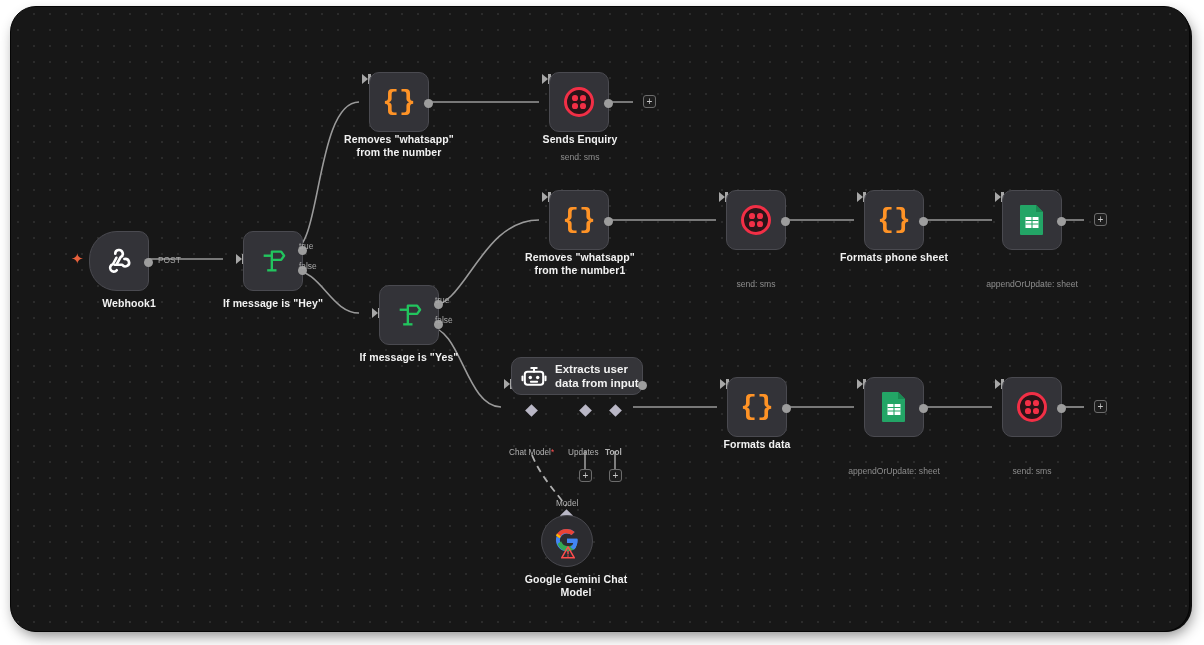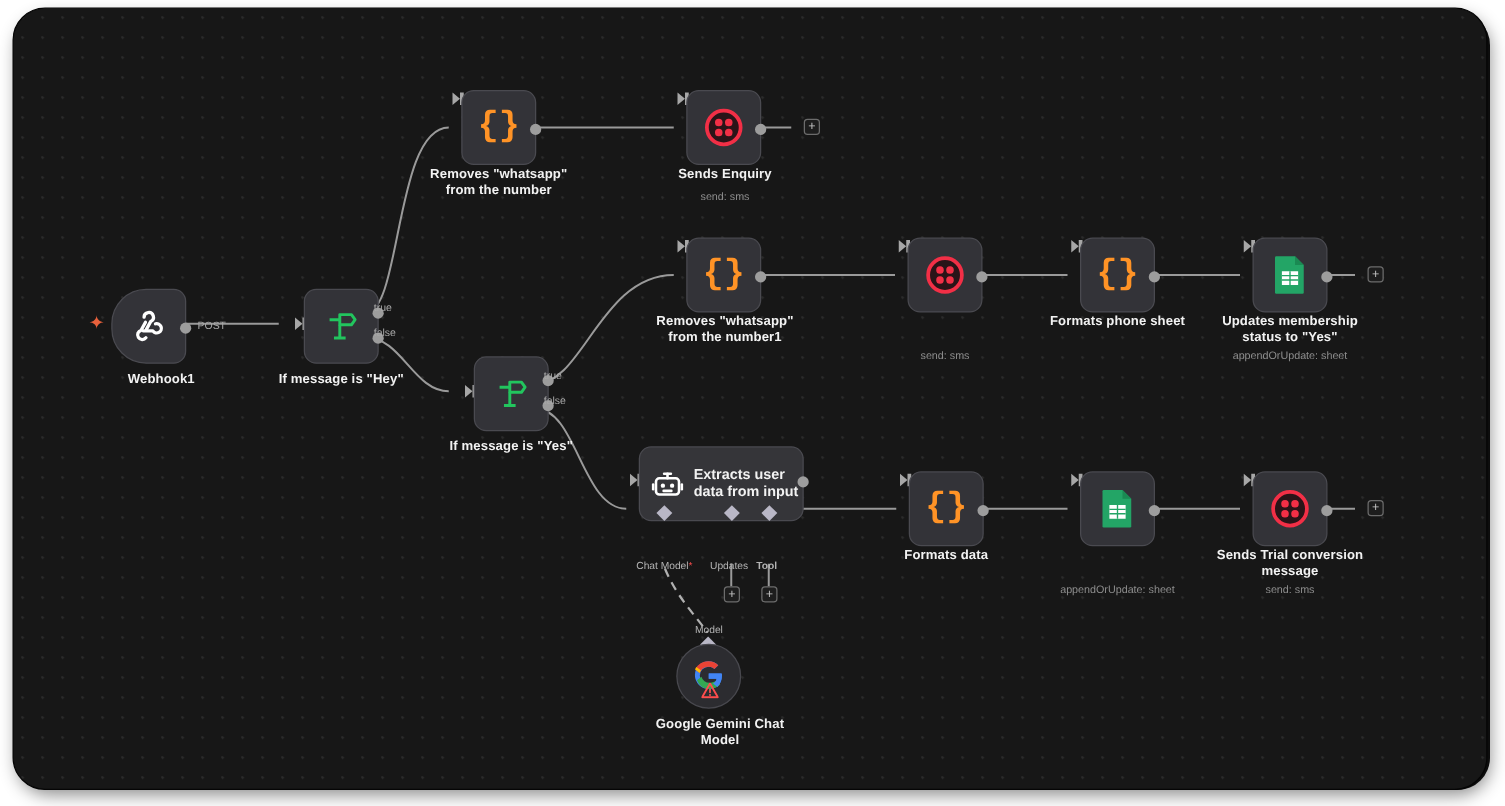--- a/index.html
+++ b/index.html
@@ -47,21 +47,21 @@
     width: 60px; height: 60px;
     background: #333338;
     border: 1px solid #4a4a50;
     border-radius: 10px;
     display: flex; align-items: center; justify-content: center;
   }
   .node.trigger {
     border-radius: 28px 10px 10px 28px;
   }
   .node.wide {
-    width: 132px; height: 60px;
+    width: 132px; height: 38px;
     border-radius: 10px;
     justify-content: flex-start;
     padding-left: 9px;
     gap: 8px;
     background: #353539;
   }
   .node.round {
     width: 52px; height: 52px;
     border-radius: 50%;
     background: #2c2c30;
@@ -334,22 +334,20 @@
           <path d="M17 1 l7 7 h-7 z" fill="#1a8a53"></path>
           <rect x="6.5" y="13" width="13" height="11" fill="#ffffff"></rect>
           <g stroke="#23a566" stroke-width="1.1">
             <path d="M6.5 16.5 H19.5 M6.5 20 H19.5 M13 13 V24"></path>
           </g>
         </svg>
       </span>
       <div class="port-out" style="right:-5px; top:26px;"></div>
     </div>
     <div class="plus-btn" style="left:1083px; top:206px;">+</div>
-    <div class="node-label" style="left:952px; top:244px; width:138px;">Updates membership
-status to "Yes"</div>
     <div class="node-sub" style="left:952px; top:272px; width:138px;">appendOrUpdate: sheet</div>
 
     <div class="port-in" style="left:493px; top:372px;"></div>
     <div class="node wide" style="left:500px; top:350px;">
       <svg width="26" height="26" viewBox="0 0 24 24">
         <g fill="none" stroke="#ffffff" stroke-width="1.9" stroke-linejoin="round" stroke-linecap="round">
           <rect x="3.5" y="8" width="17" height="12" rx="2.5"></rect>
           <path d="M12 8 V4.6"></path>
           <path d="M9.5 4.6 h5"></path>
           <path d="M1.4 12.5 V16"></path>
@@ -400,22 +398,20 @@
     <div class="node" style="left:991px; top:370px;">
       <span class="twilio">
           <i></i>
           <i></i>
           <i></i>
           <i></i>
         </span>
       <div class="port-out" style="right:-5px; top:26px;"></div>
     </div>
     <div class="plus-btn" style="left:1083px; top:393px;">+</div>
-    <div class="node-label" style="left:948px; top:431px; width:146px;">Sends Trial conversion
-message</div>
     <div class="node-sub" style="left:948px; top:459px; width:146px;">send: sms</div>
 
     <div class="sub-tag" style="left:545px; top:492px;">Model</div>
     <div class="diamond" style="left:551px; top:504px;"></div>
     <div class="node round" style="left:530px; top:508px;">
       <svg width="30" height="30" viewBox="0 0 24 26">
         <path d="M21.6 11.1 H12 v3.7 h5.5 c-0.25 1.4 -1.7 4 -5.5 4 a6.2 6.2 0 1 1 0 -12.4 c1.9 0 3.2 0.8 3.9 1.5 l2.7 -2.6 A9.7 9.7 0 0 0 12 2.6 a9.6 9.6 0 1 0 0 19.2 c5.5 0 9.2 -3.9 9.2 -9.4 0 -0.6 -0.1 -1 -0.2 -1.3 z" fill="#4285f4"></path>
         <path d="M2.6 8.4 l3.1 2.3 A6.2 6.2 0 0 1 12 6.4 c1.9 0 3.2 0.8 3.9 1.5 l2.7 -2.6 A9.7 9.7 0 0 0 12 2.6 a9.6 9.6 0 0 0 -9.4 5.8 z" fill="#ea4335"></path>
         <path d="M12 21.8 c3.6 0 6.1 -1.2 8 -3.2 l-3 -2.4 c-0.9 0.7 -2.3 1.3 -4.2 1.3 a6.2 6.2 0 0 1 -5.9 -4.2 l-3.1 2.4 A9.6 9.6 0 0 0 12 21.8 z" fill="#34a853"></path>
         <path d="M21.6 11.1 H12 v3.7 h5.5 c-0.3 1.4 -1.2 2.5 -2.5 3.3 l3 2.4 c1.9 -1.8 3 -4.4 3 -7.8 0 -0.6 -0.1 -1.1 -0.2 -1.6 z" fill="#4285f4"></path>

